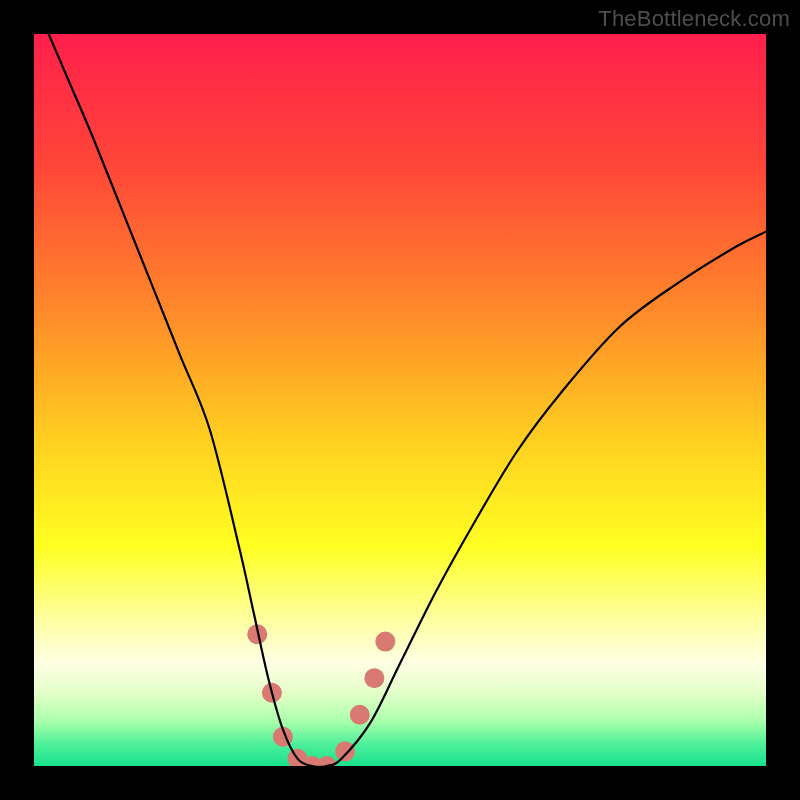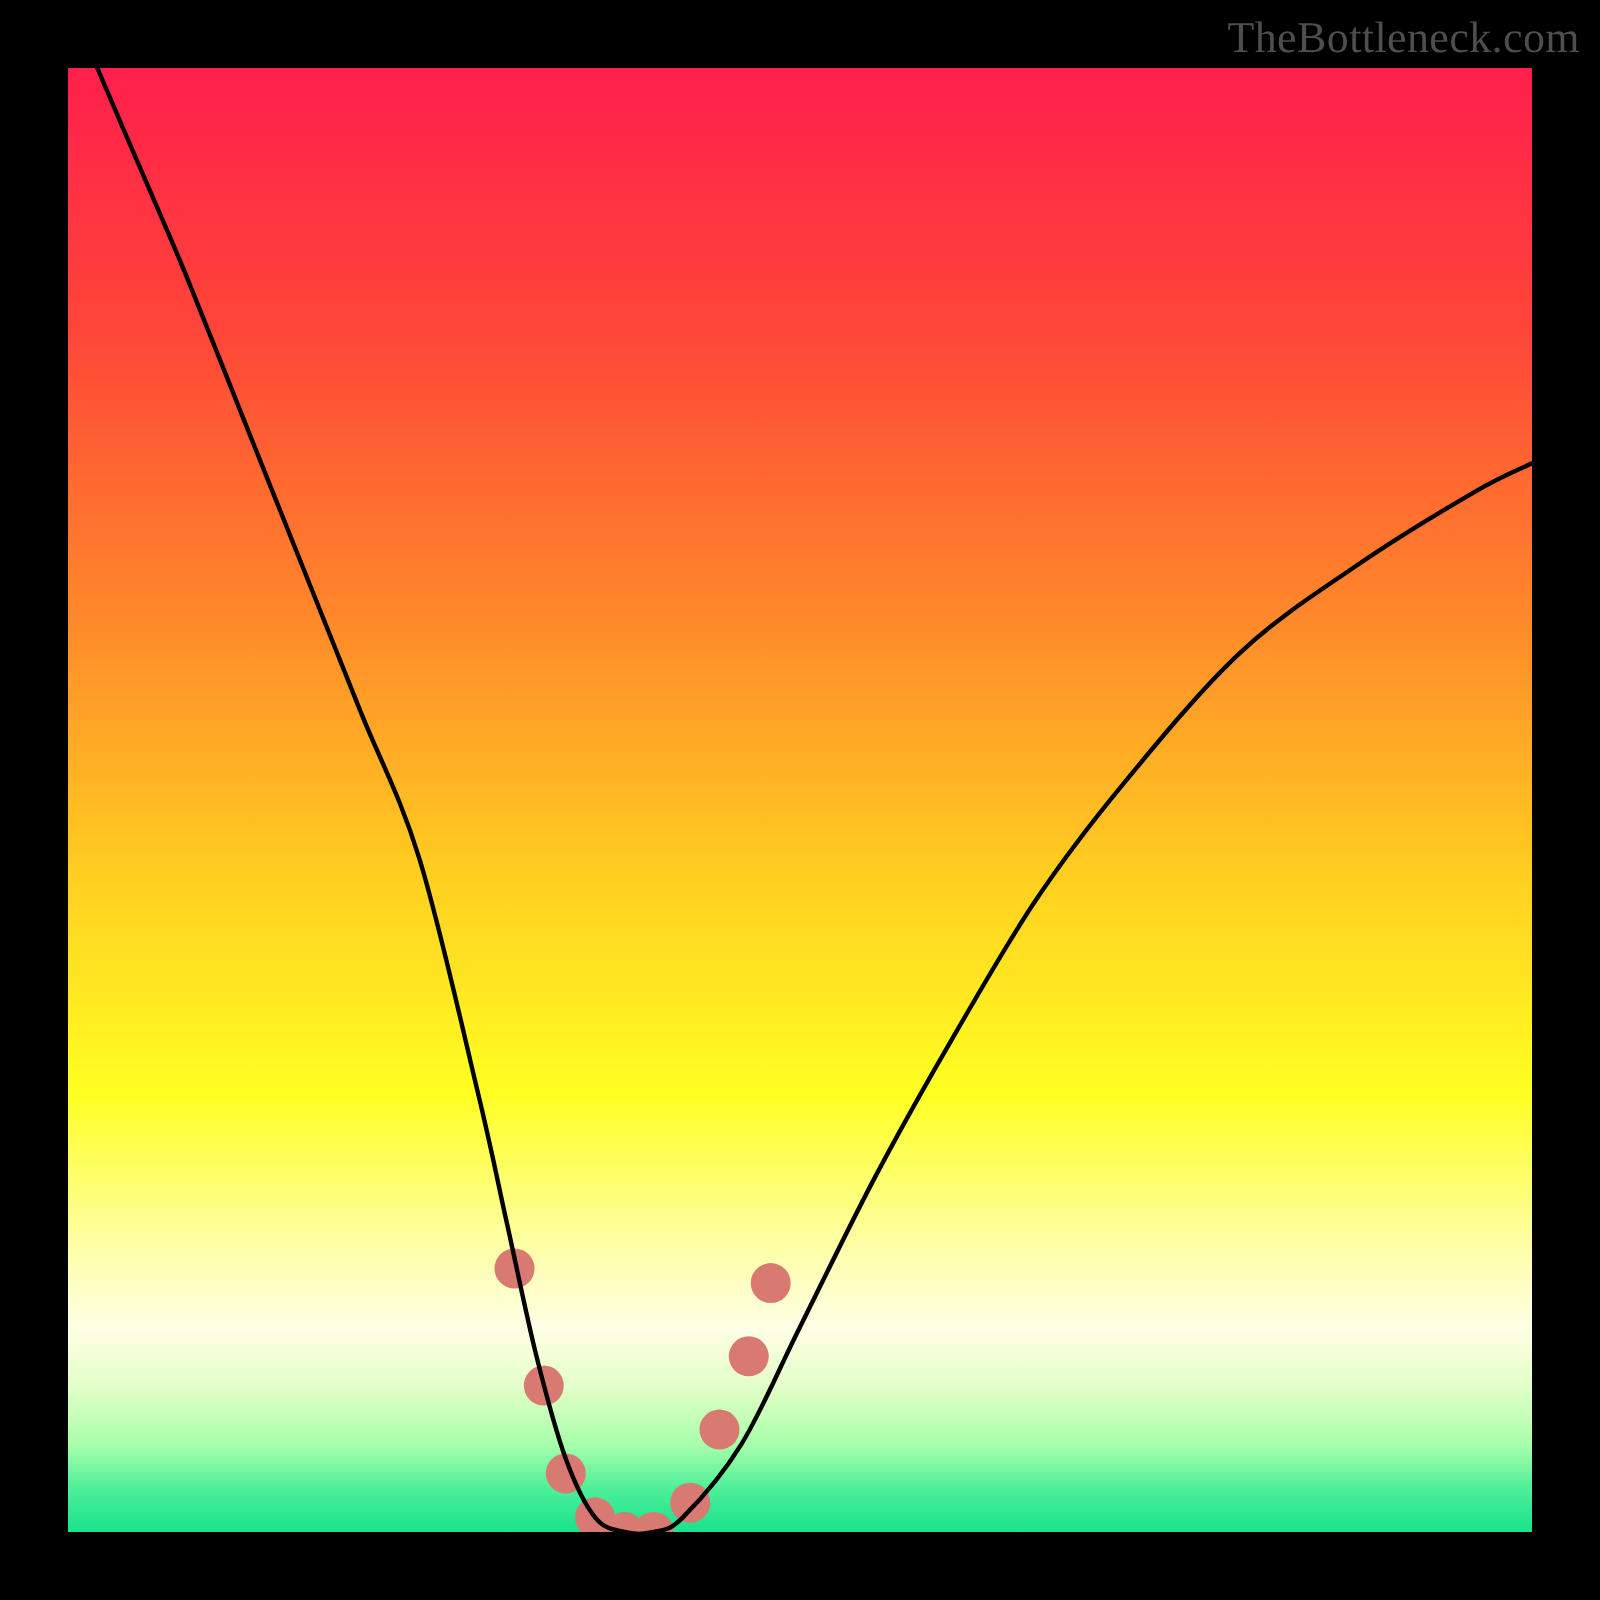--- a/index.html
+++ b/index.html
@@ -10,21 +10,20 @@
     overflow: hidden;
     background: #000;
     font-family: Arial, Helvetica, sans-serif;
   }
   .frame {
     position: absolute;
     top: 0; left: 0;
     width: 800px;
     height: 800px;
     background: #000;
-    font-family: Liberation Serif, serif;
   }
   .plot {
     position: absolute;
     top: 34px;
     left: 34px;
     width: 732px;
     height: 732px;
     overflow: hidden;
   }
   .watermark {

